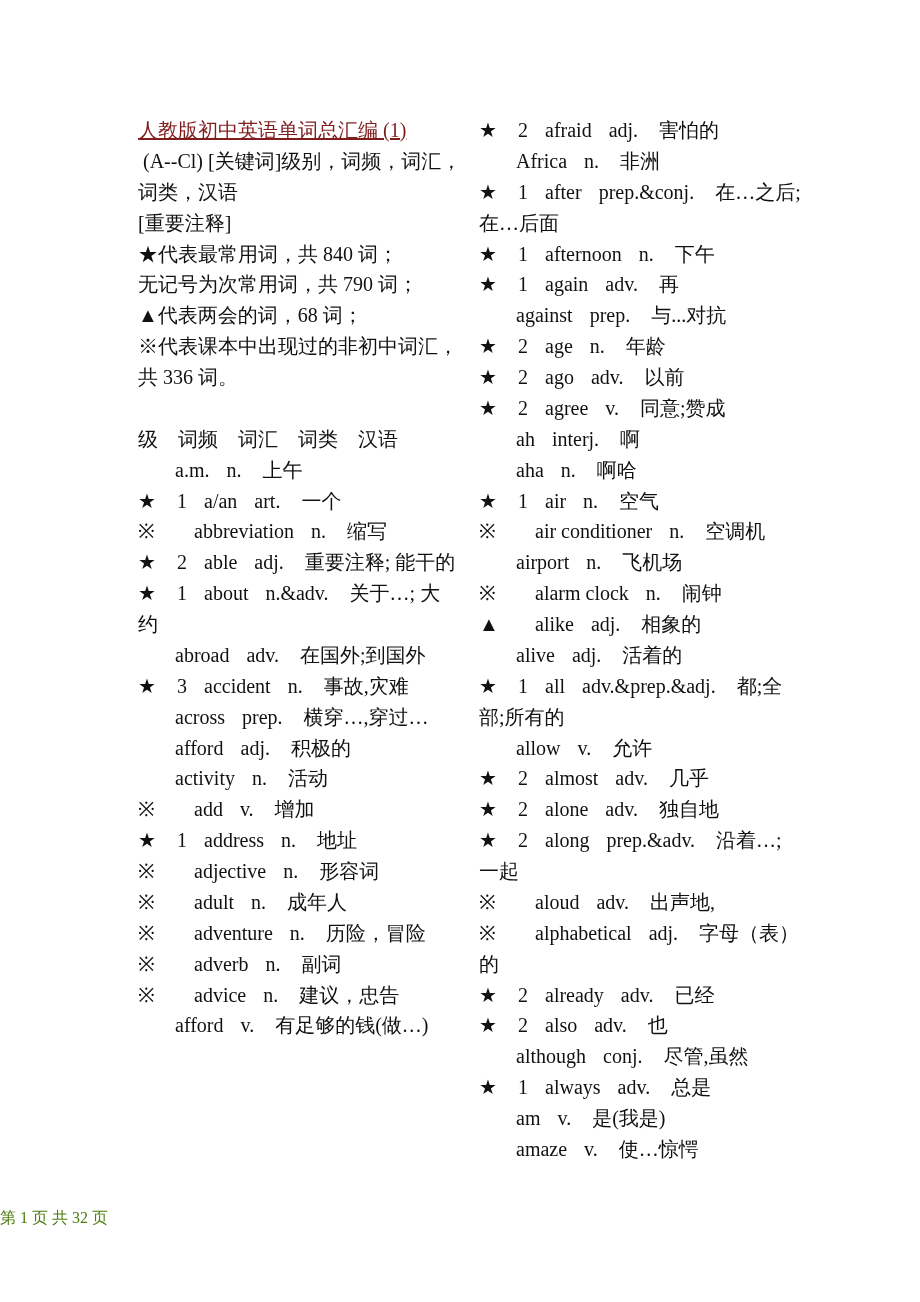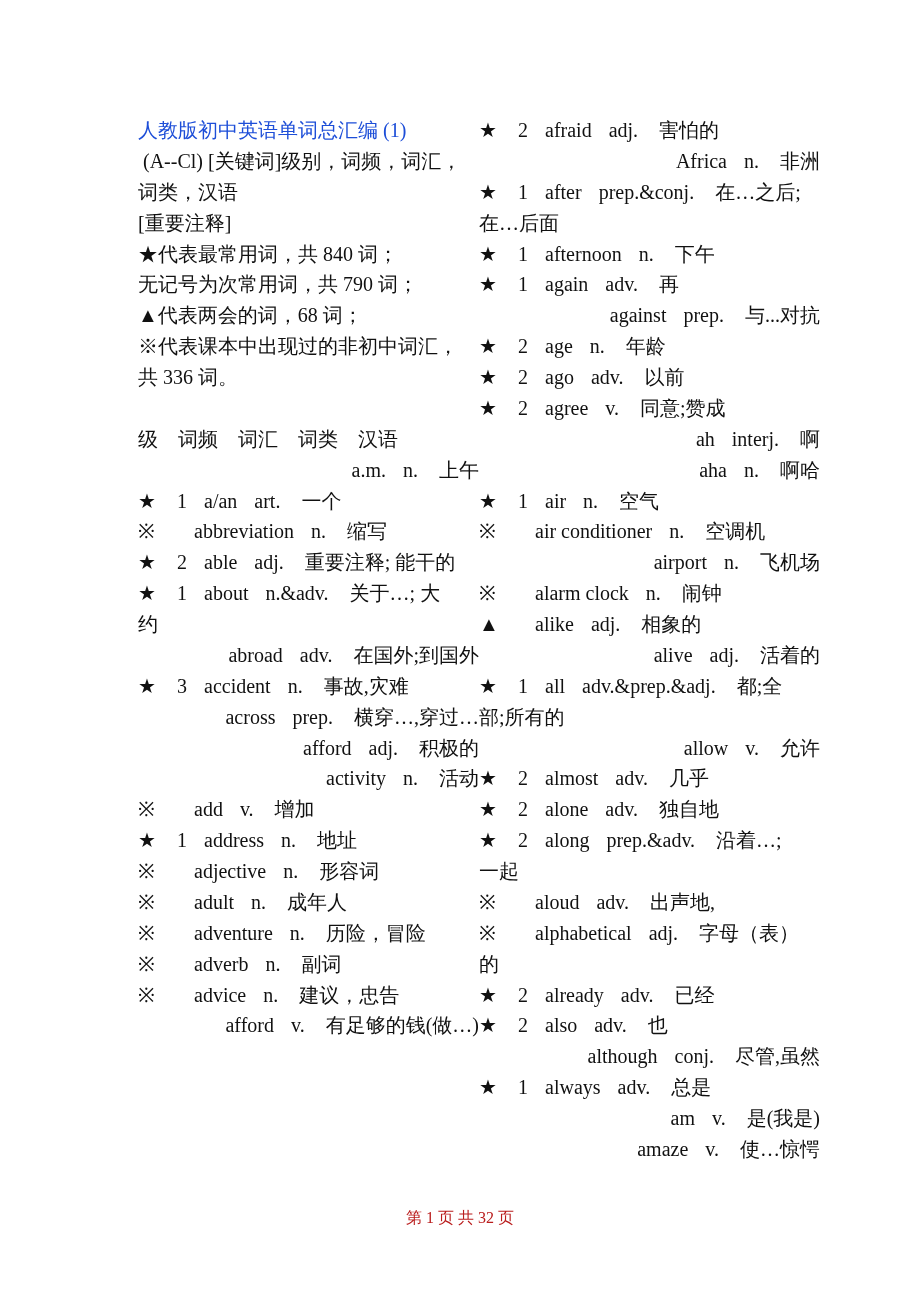--- a/index.html
+++ b/index.html
@@ -19,41 +19,40 @@
   .col { position: absolute; top: 115px; }
   .col-left  { left: 138px; width: 341px; }
   .col-right { left: 479px; width: 341px; }
   .line {
     height: 30.88px;
     line-height: 30.88px;
     white-space: pre;
     overflow: visible;
   }
   .line.title { font-size: 20px; }
-  .line.plain-entry { padding-left: 37px; text-align: right; }
+  .line.plain-entry { padding-left: 37px; }
   .sym  { display: inline-block; width: 39px; }
   .sym.wide { display: inline-block; width: 56px; }
   .freq { display: inline-block; width: 27px; }
   .word { margin-right: 17px; }
   .pos  { margin-right: 21px; }
   .footer {
     position: absolute;
     left: 0; top: 1206px; width: 920px;
-    text-align: center;
     font-size: 16px;
     line-height: 24px;
-    color: #b91c1c;
+    color: #4d7c0f;
   }
 </style>
 </head>
 <body>
 
 <div class="page">
   <div class="col col-left" id="col-left">
-      <div class="line title" style="color: #1d4ed8;">人教版初中英语单词总汇编 (1)</div>
+      <div class="line title" style="color: #7f1d1d; text-decoration: underline;">人教版初中英语单词总汇编 (1)</div>
       <div class="line"> (A--Cl) [关键词]级别，词频，词汇，</div>
       <div class="line">词类，汉语</div>
       <div class="line">[重要注释]</div>
       <div class="line">★代表最常用词，共 840 词；</div>
       <div class="line">无记号为次常用词，共 790 词；</div>
       <div class="line">▲代表两会的词，68 词；</div>
       <div class="line">※代表课本中出现过的非初中词汇，</div>
       <div class="line">共 336 词。</div>
       <div class="line">&nbsp;</div>
       <div class="line">级　词频　词汇　词类　汉语</div>

